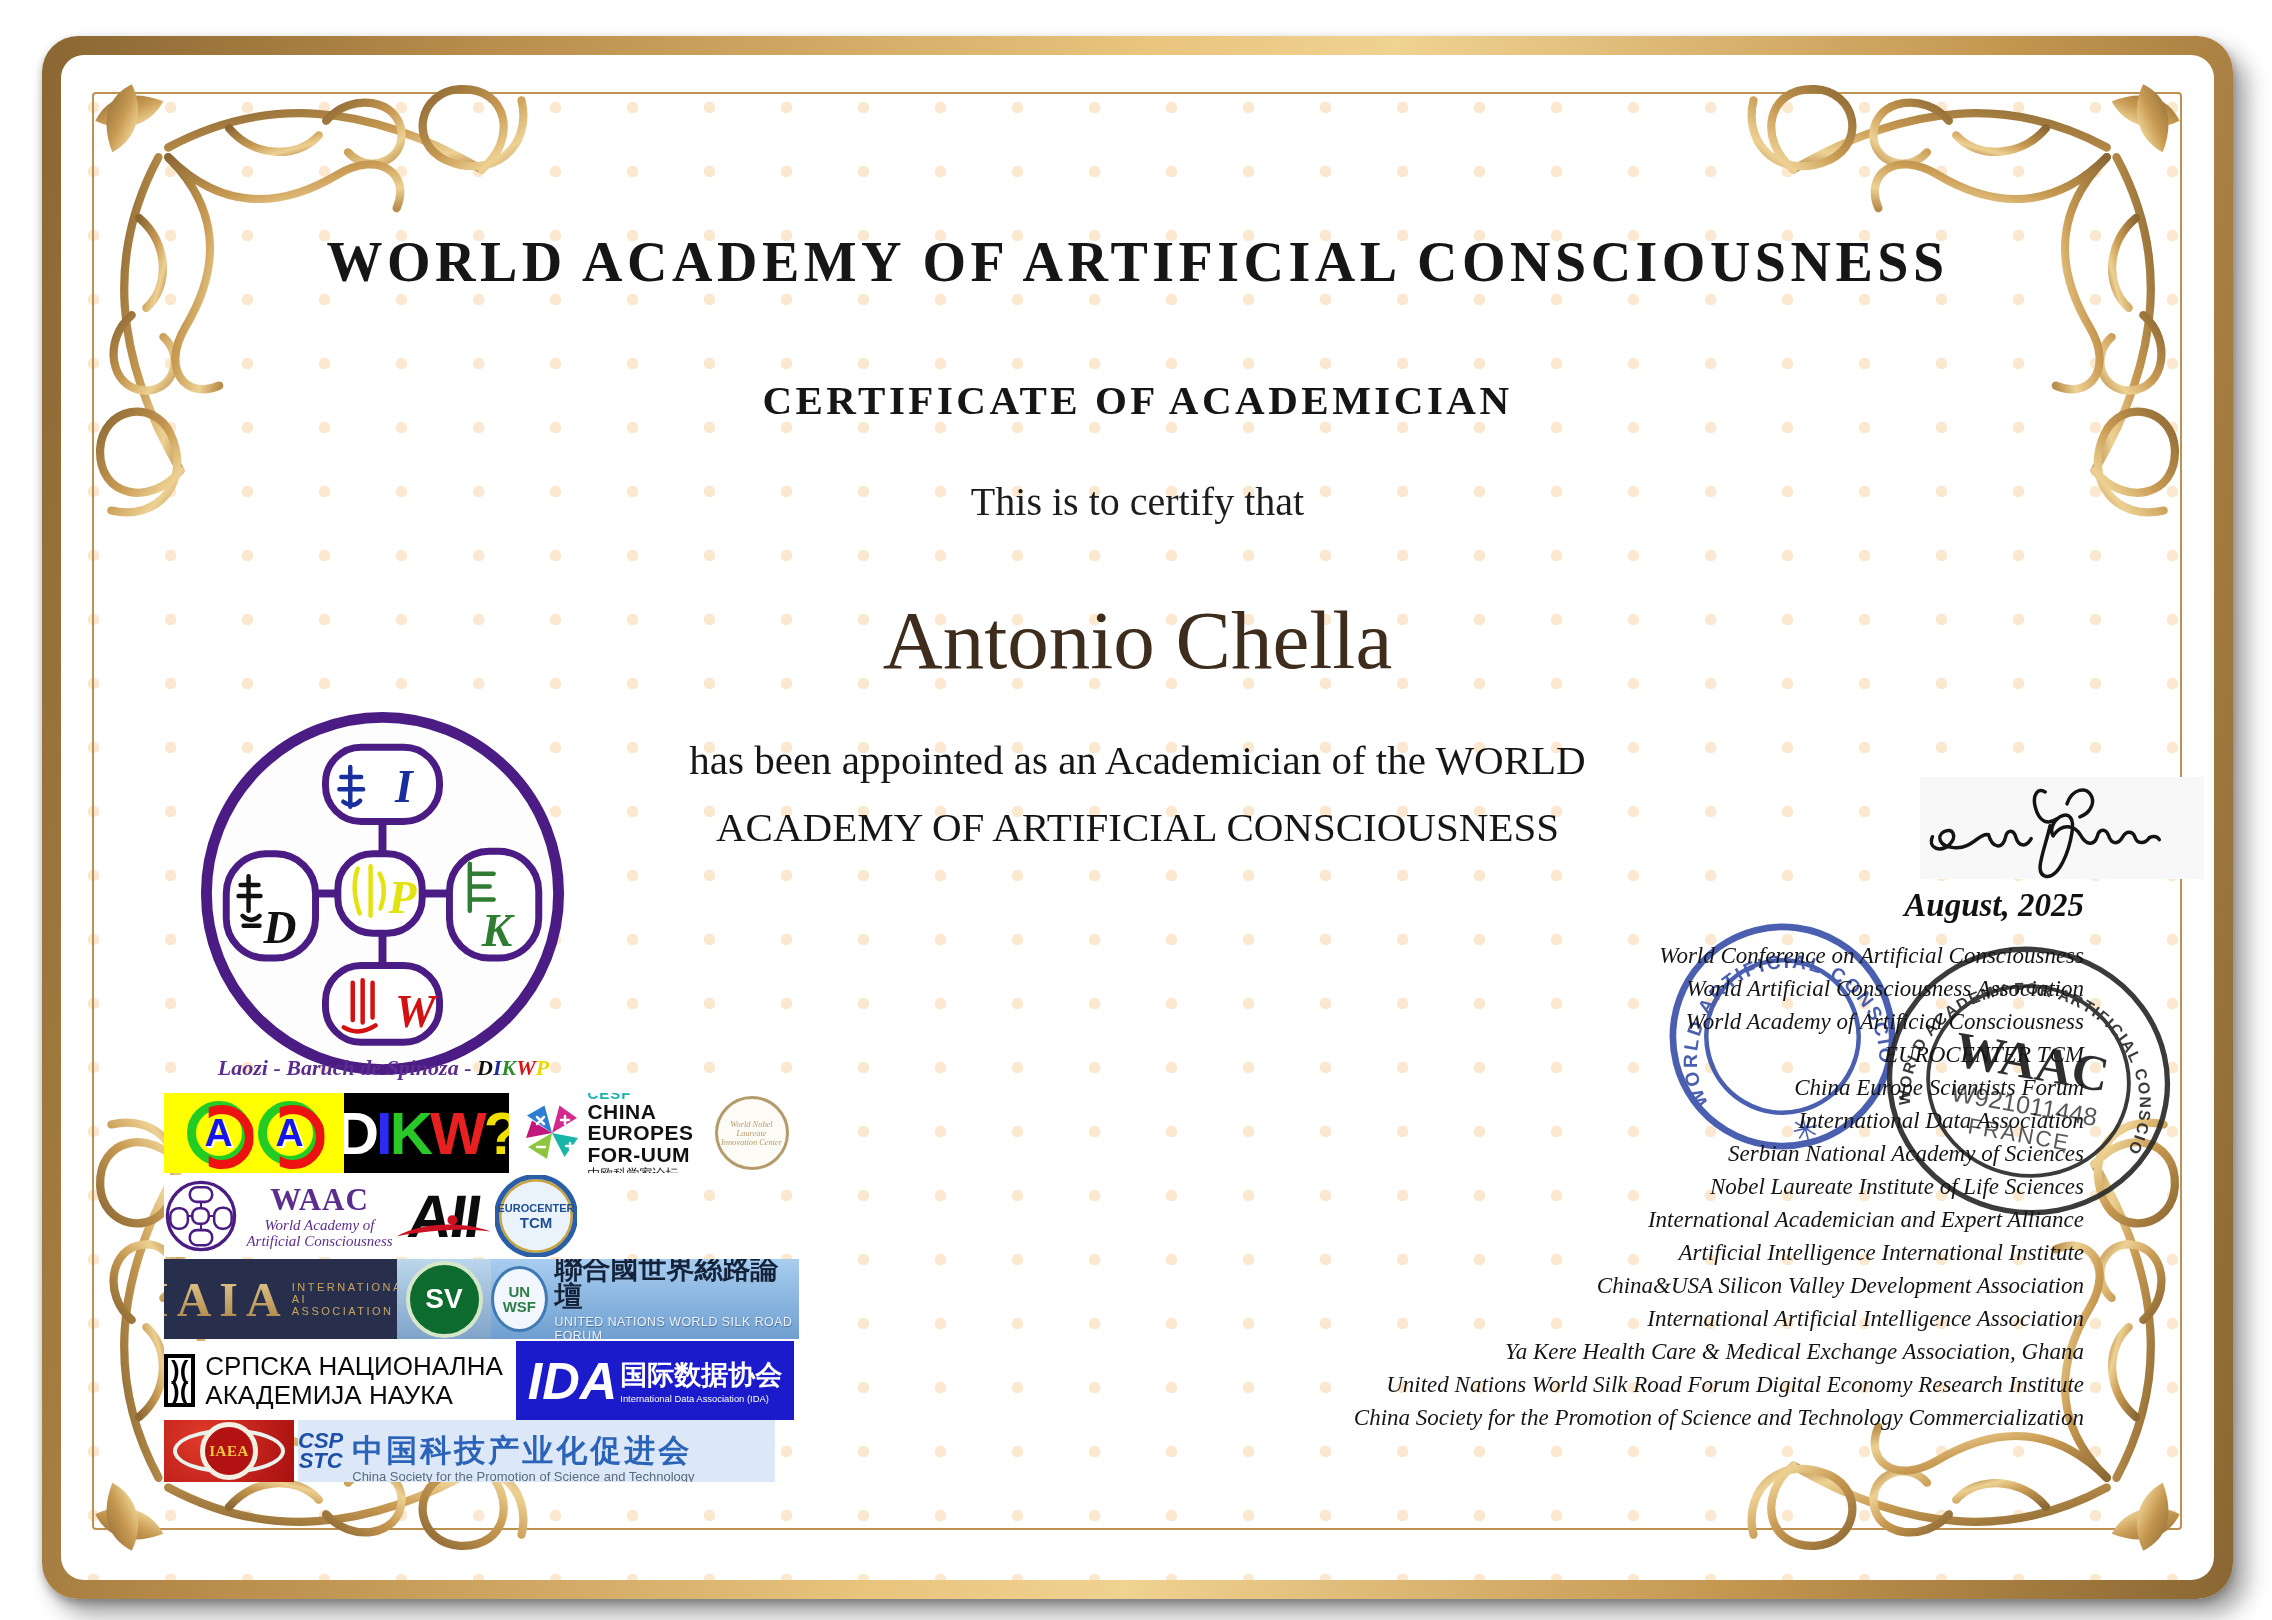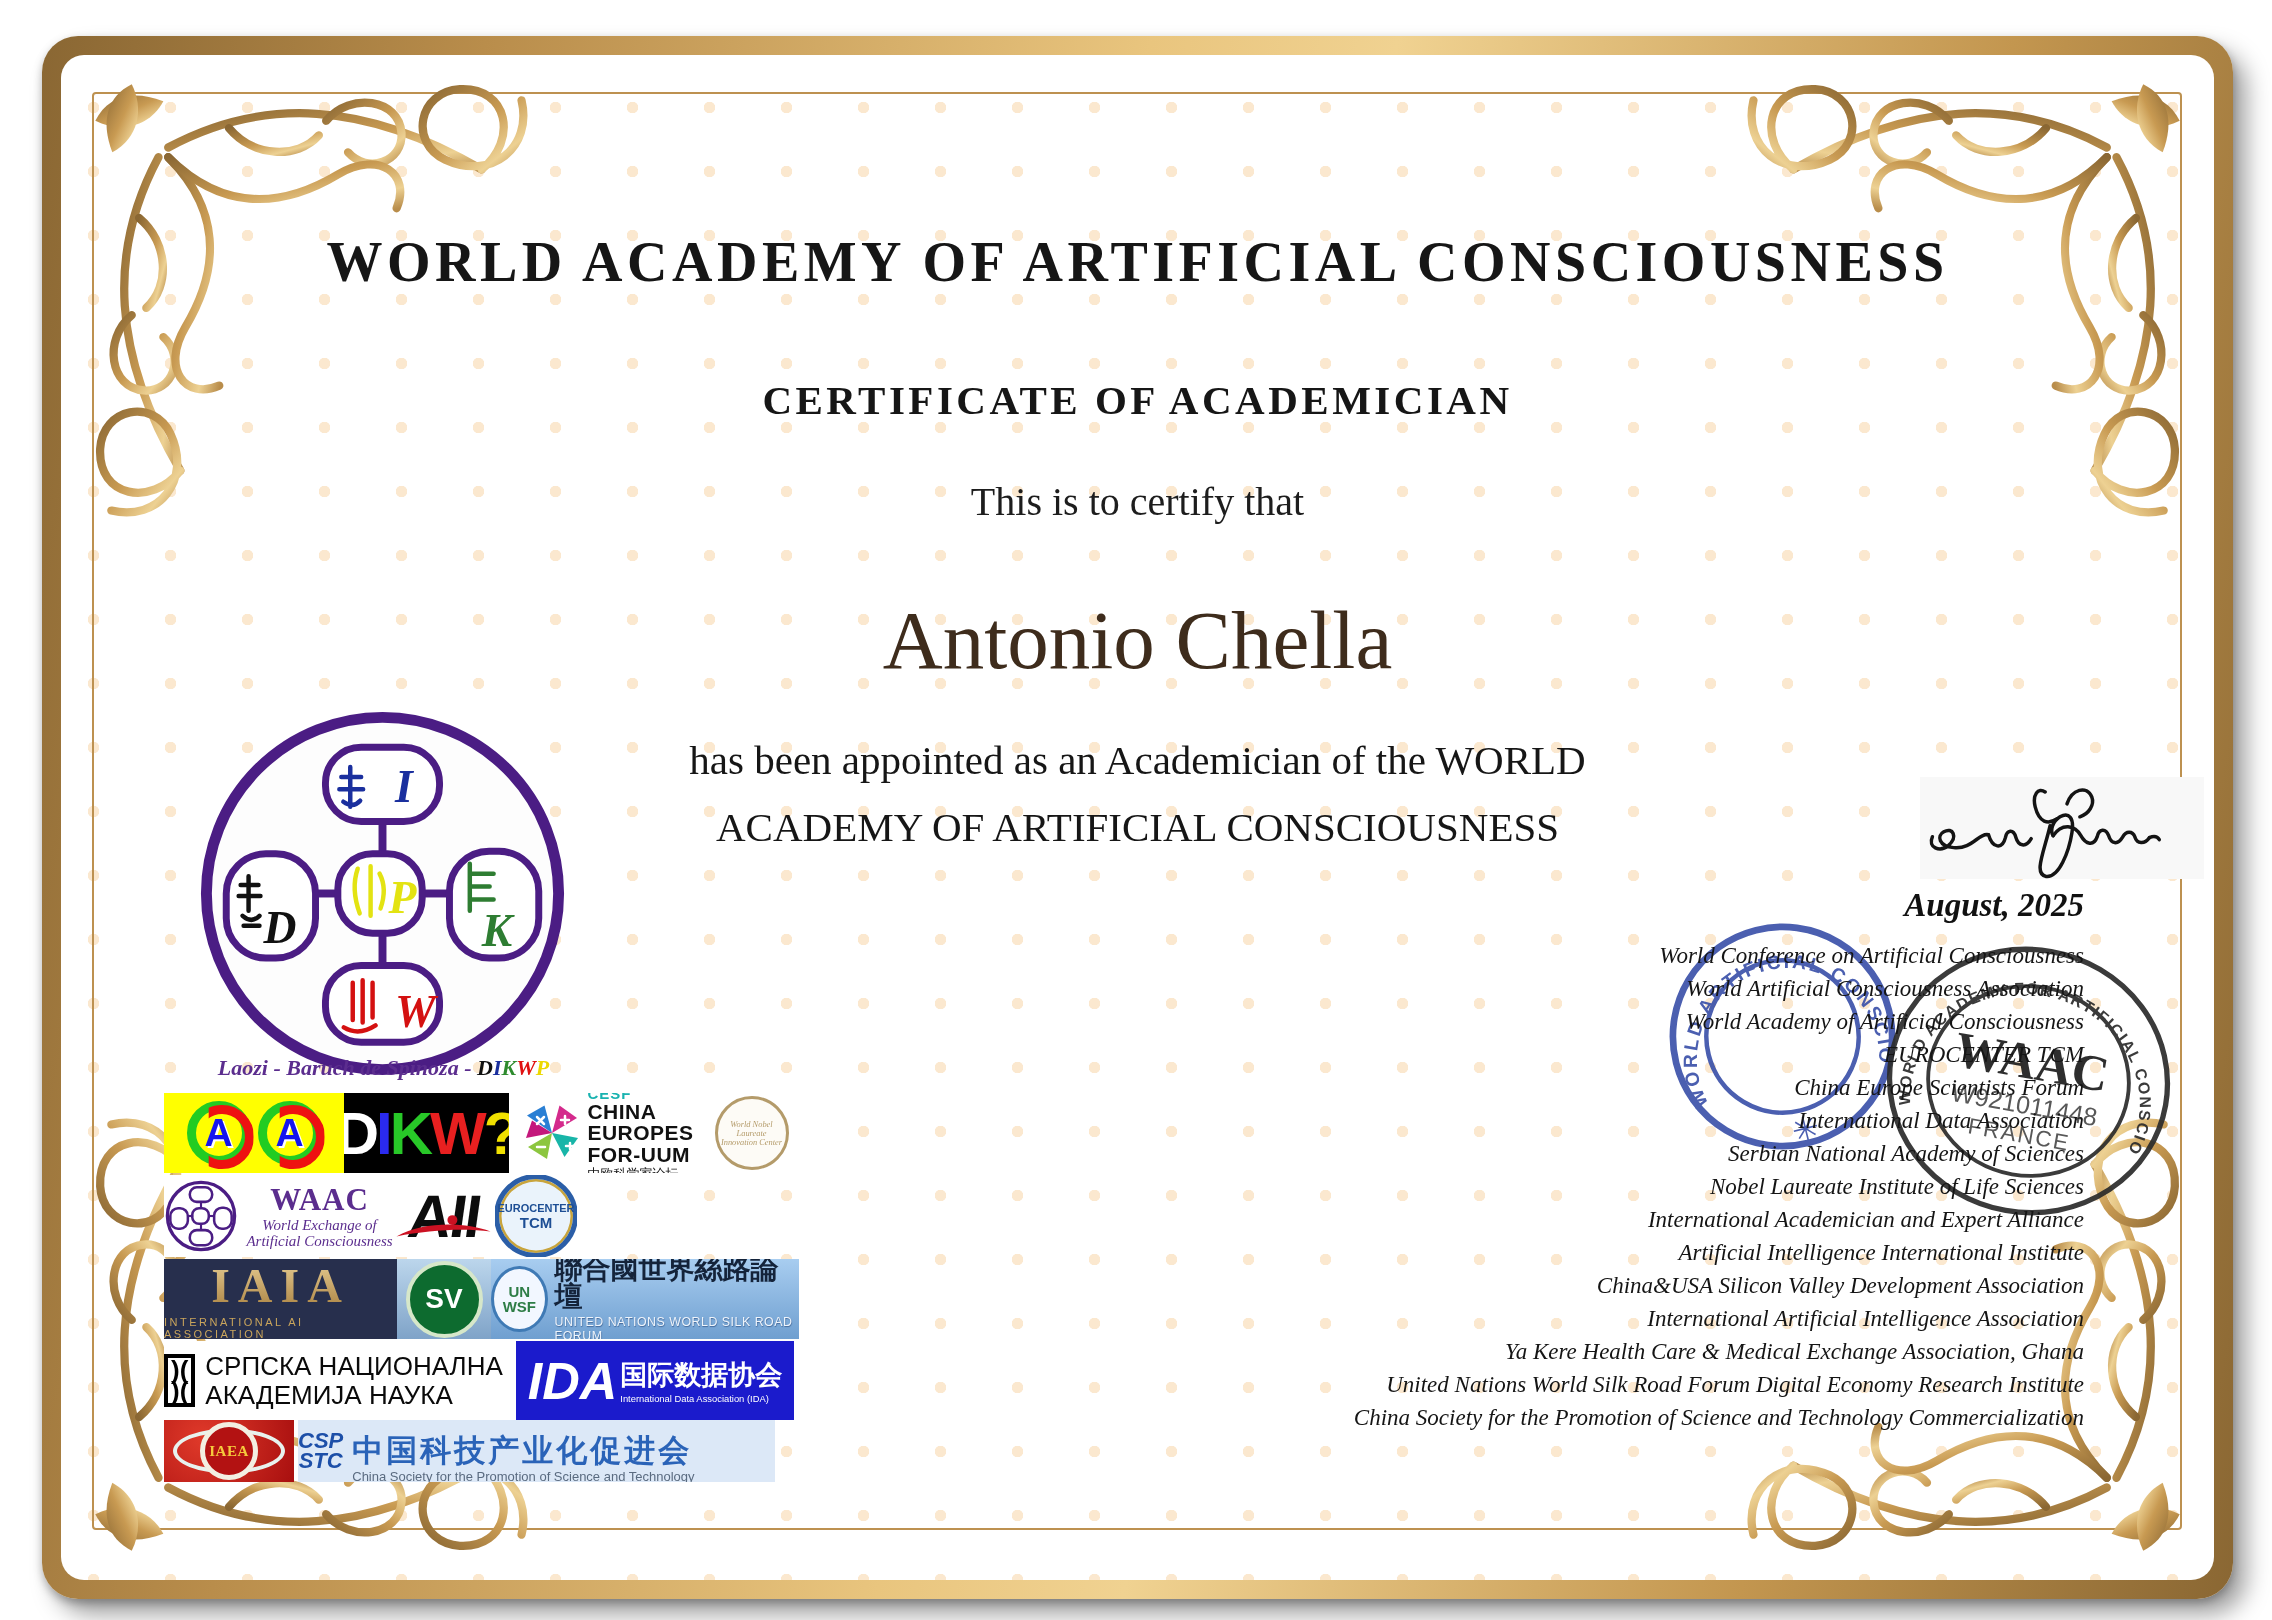--- a/index.html
+++ b/index.html
@@ -85,21 +85,21 @@
          letter-spacing:-2px;transform:skewX(-8deg);}
   .tile-euro{width:82px;height:82px;background:#fff;}
   .euro-circ{width:74px;height:74px;border-radius:50%;background:#eaf3fb;border:5px solid #2b5ea7;
         box-shadow:0 0 0 2.5px #c8a43c inset;display:flex;flex-direction:column;align-items:center;justify-content:center;
         color:#1d4e94;font-family:"Liberation Sans",sans-serif;font-weight:bold;text-align:center;}
   .euro-circ .a{font-size:11px;}.euro-circ .b{font-size:15px;}
   .tile-dikwpout{width:213px;height:82px;background:#fff;font-family:"Liberation Sans",sans-serif;
         font-weight:bold;font-size:63px;letter-spacing:-2px;color:#fff;
         -webkit-text-stroke:3.5px #000;}
 
-  .tile-iaia{width:233px;height:80px;background:#272f4d;flex-direction:column;gap:3px;}
+  .tile-iaia{width:233px;height:80px;background:#272f4d;flex-direction:row;gap:3px;}
   .iaia-l{font-size:48px;letter-spacing:8px;font-weight:bold;
           background:linear-gradient(180deg,#e8cf96,#a87f3e);-webkit-background-clip:text;background-clip:text;color:transparent;}
   .iaia-s{font-family:"Liberation Sans",sans-serif;font-size:11px;letter-spacing:2.5px;color:#caa55c;}
   .tile-sv{width:94px;height:80px;background:linear-gradient(180deg,#bcd6ec,#7fa3c8);}
   .sv-circ{width:69px;height:69px;border-radius:50%;background:#0d6b2f;border:4px solid #d6e7c9;
            display:flex;align-items:center;justify-content:center;color:#fff;font-weight:bold;font-size:28px;
            font-family:"Liberation Sans",sans-serif;}
   .tile-unwsf{width:308px;height:80px;background:linear-gradient(180deg,#a8cdf0,#6f9fd0);gap:7px;}
   .un-badge{width:60px;height:60px;border-radius:50%;background:#f2f7ff;border:3px solid #3f7ab5;
             display:flex;flex-direction:column;align-items:center;justify-content:center;color:#2e7d46;
@@ -346,21 +346,21 @@
             </g>
             <g stroke="#4b1d84" stroke-width="22">
                 <line x1="380" y1="235" x2="380" y2="300"></line>
                 <line x1="380" y1="460" x2="380" y2="525"></line>
                 <line x1="245" y1="380" x2="300" y2="380"></line>
                 <line x1="460" y1="380" x2="515" y2="380"></line>
               </g>
           </svg>
           <div class="waac-text">
             <div class="t">WAAC</div>
-            <div class="s">World Exchange of</div>
+            <div class="s">World Academy of</div>
             <div class="s">Artificial Consciousness</div>
           </div>
         </div>
         <div class="tile tile-aii">
           <div class="aii-l">AII</div>
           <svg width="99" height="30" viewBox="0 0 200 60" style="position:absolute;left:1px;top:39px;">
             <path d="M5,45 C60,15 140,15 195,35 C140,28 70,32 5,45 Z" fill="#cc1122"></path>
             <circle cx="118" cy="12" r="10" fill="#cc1122"></circle>
           </svg>
         </div>

